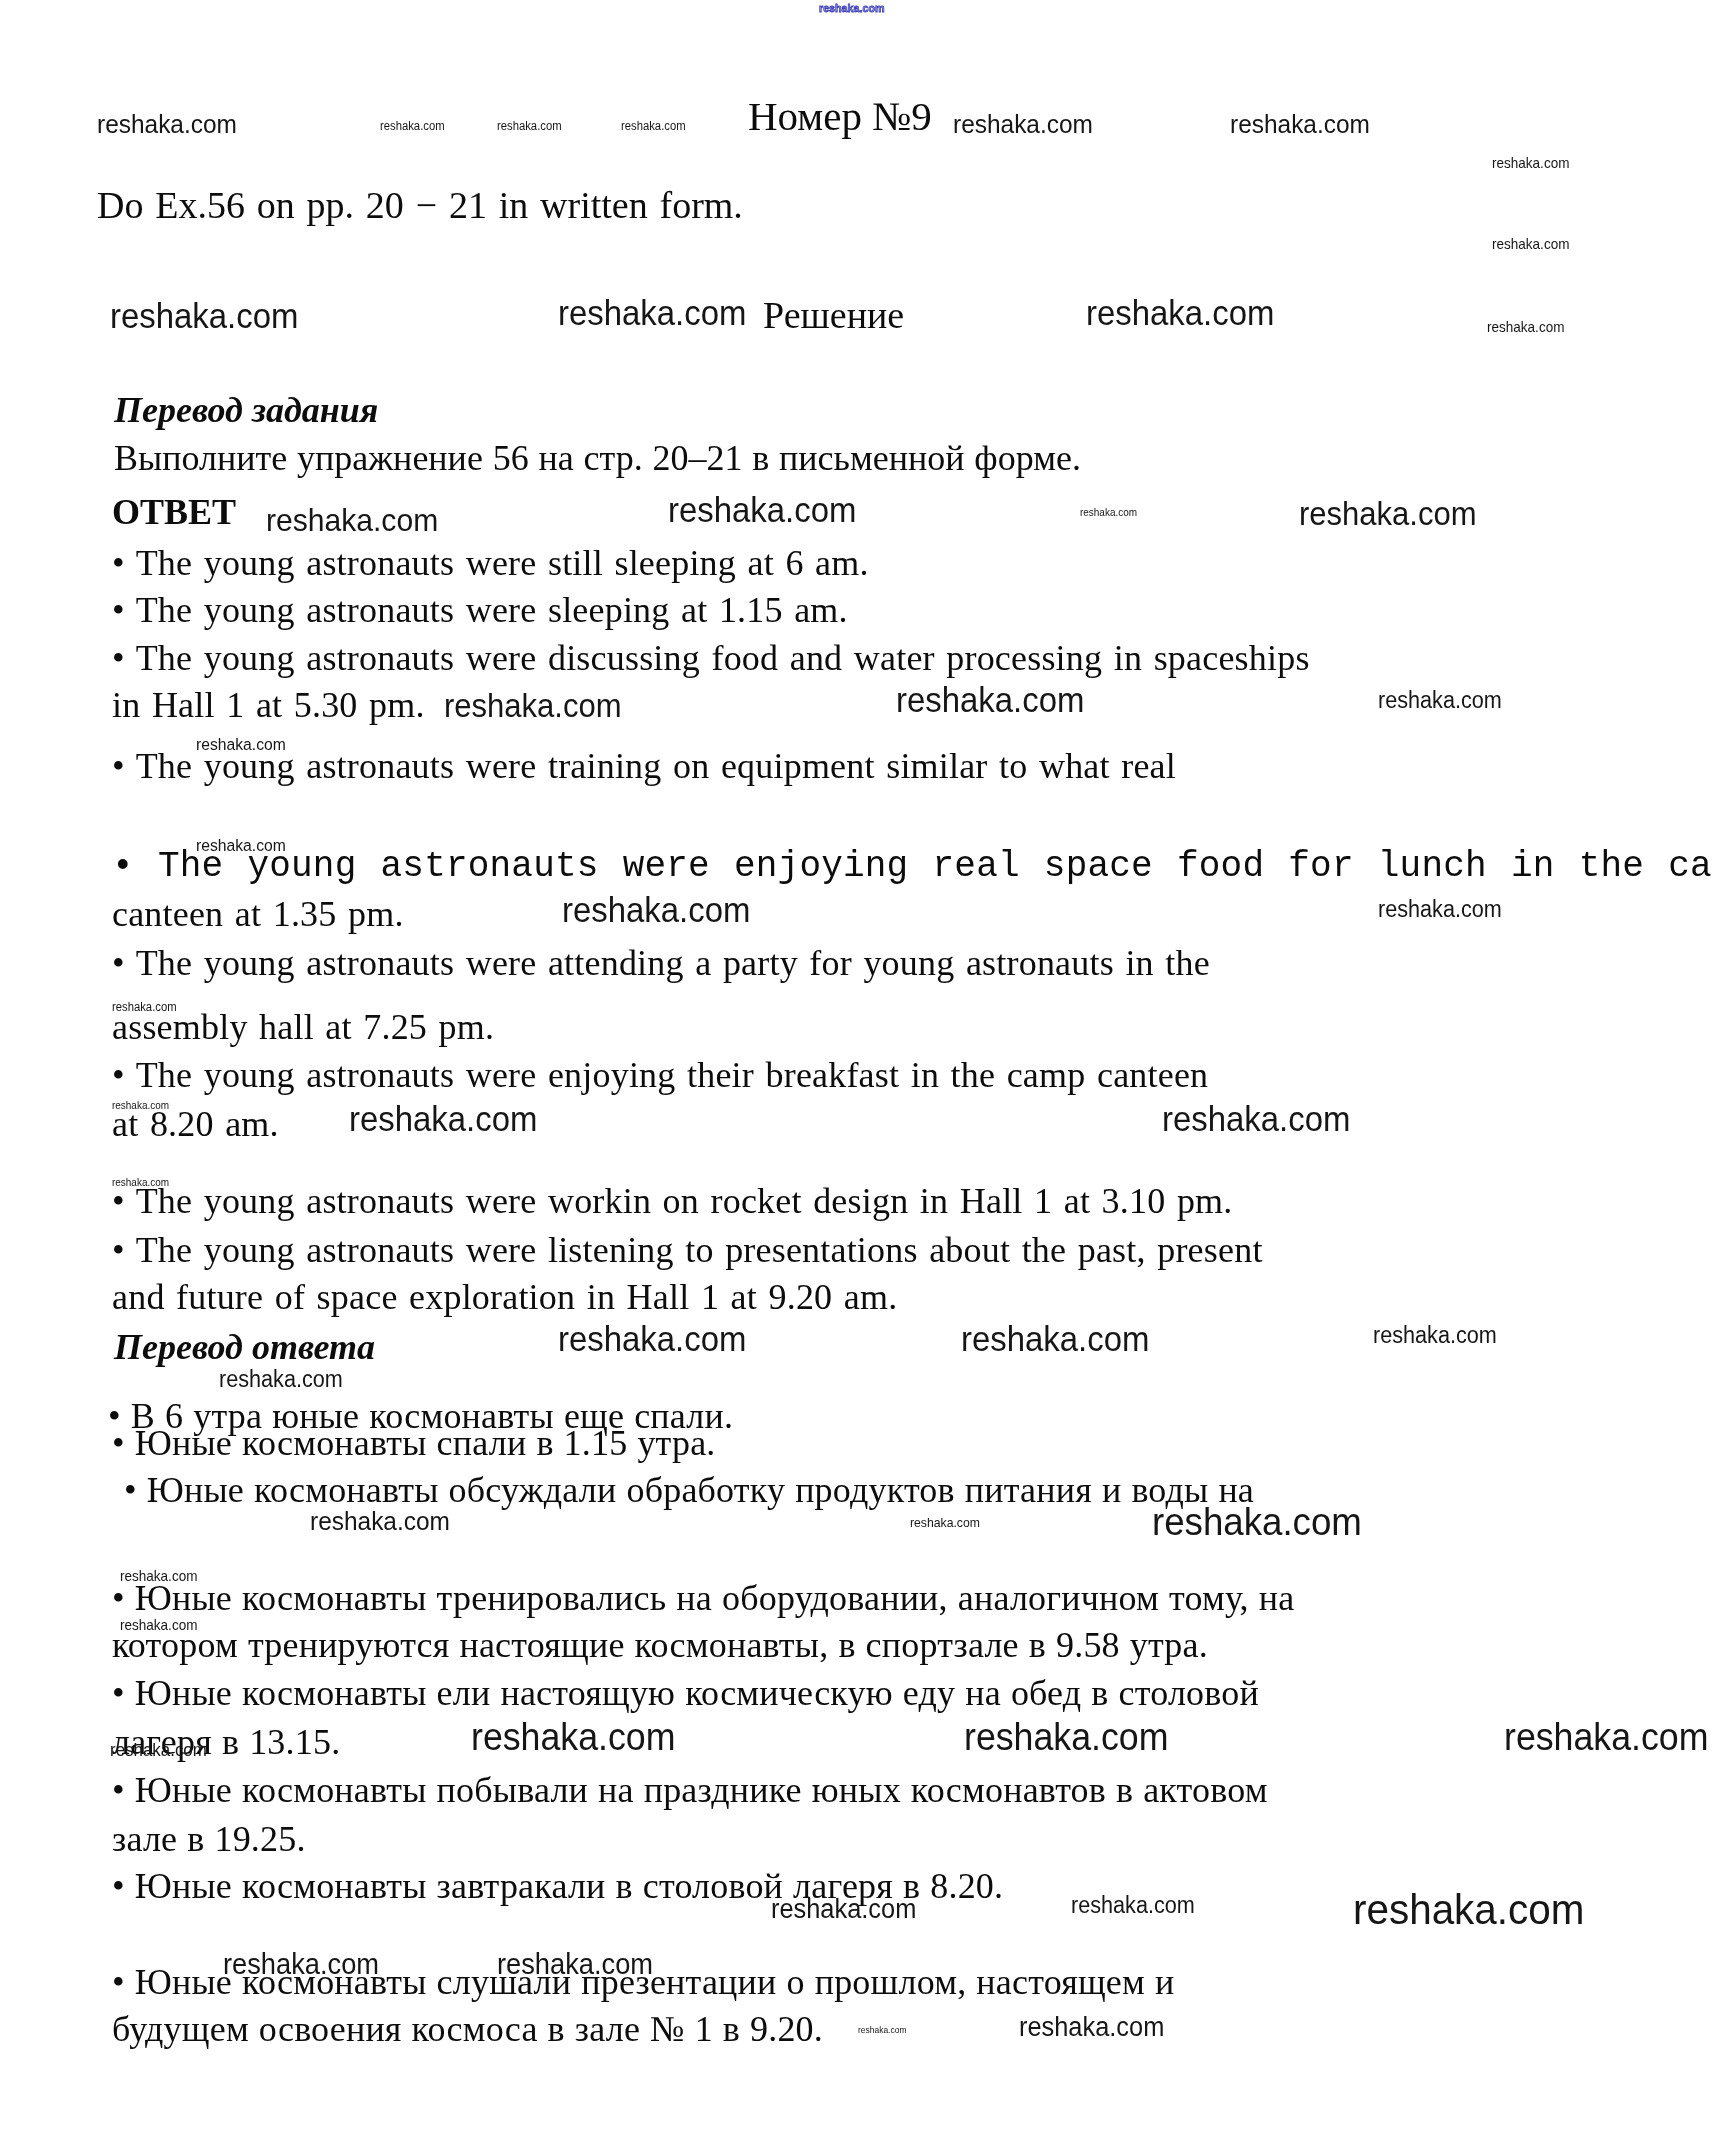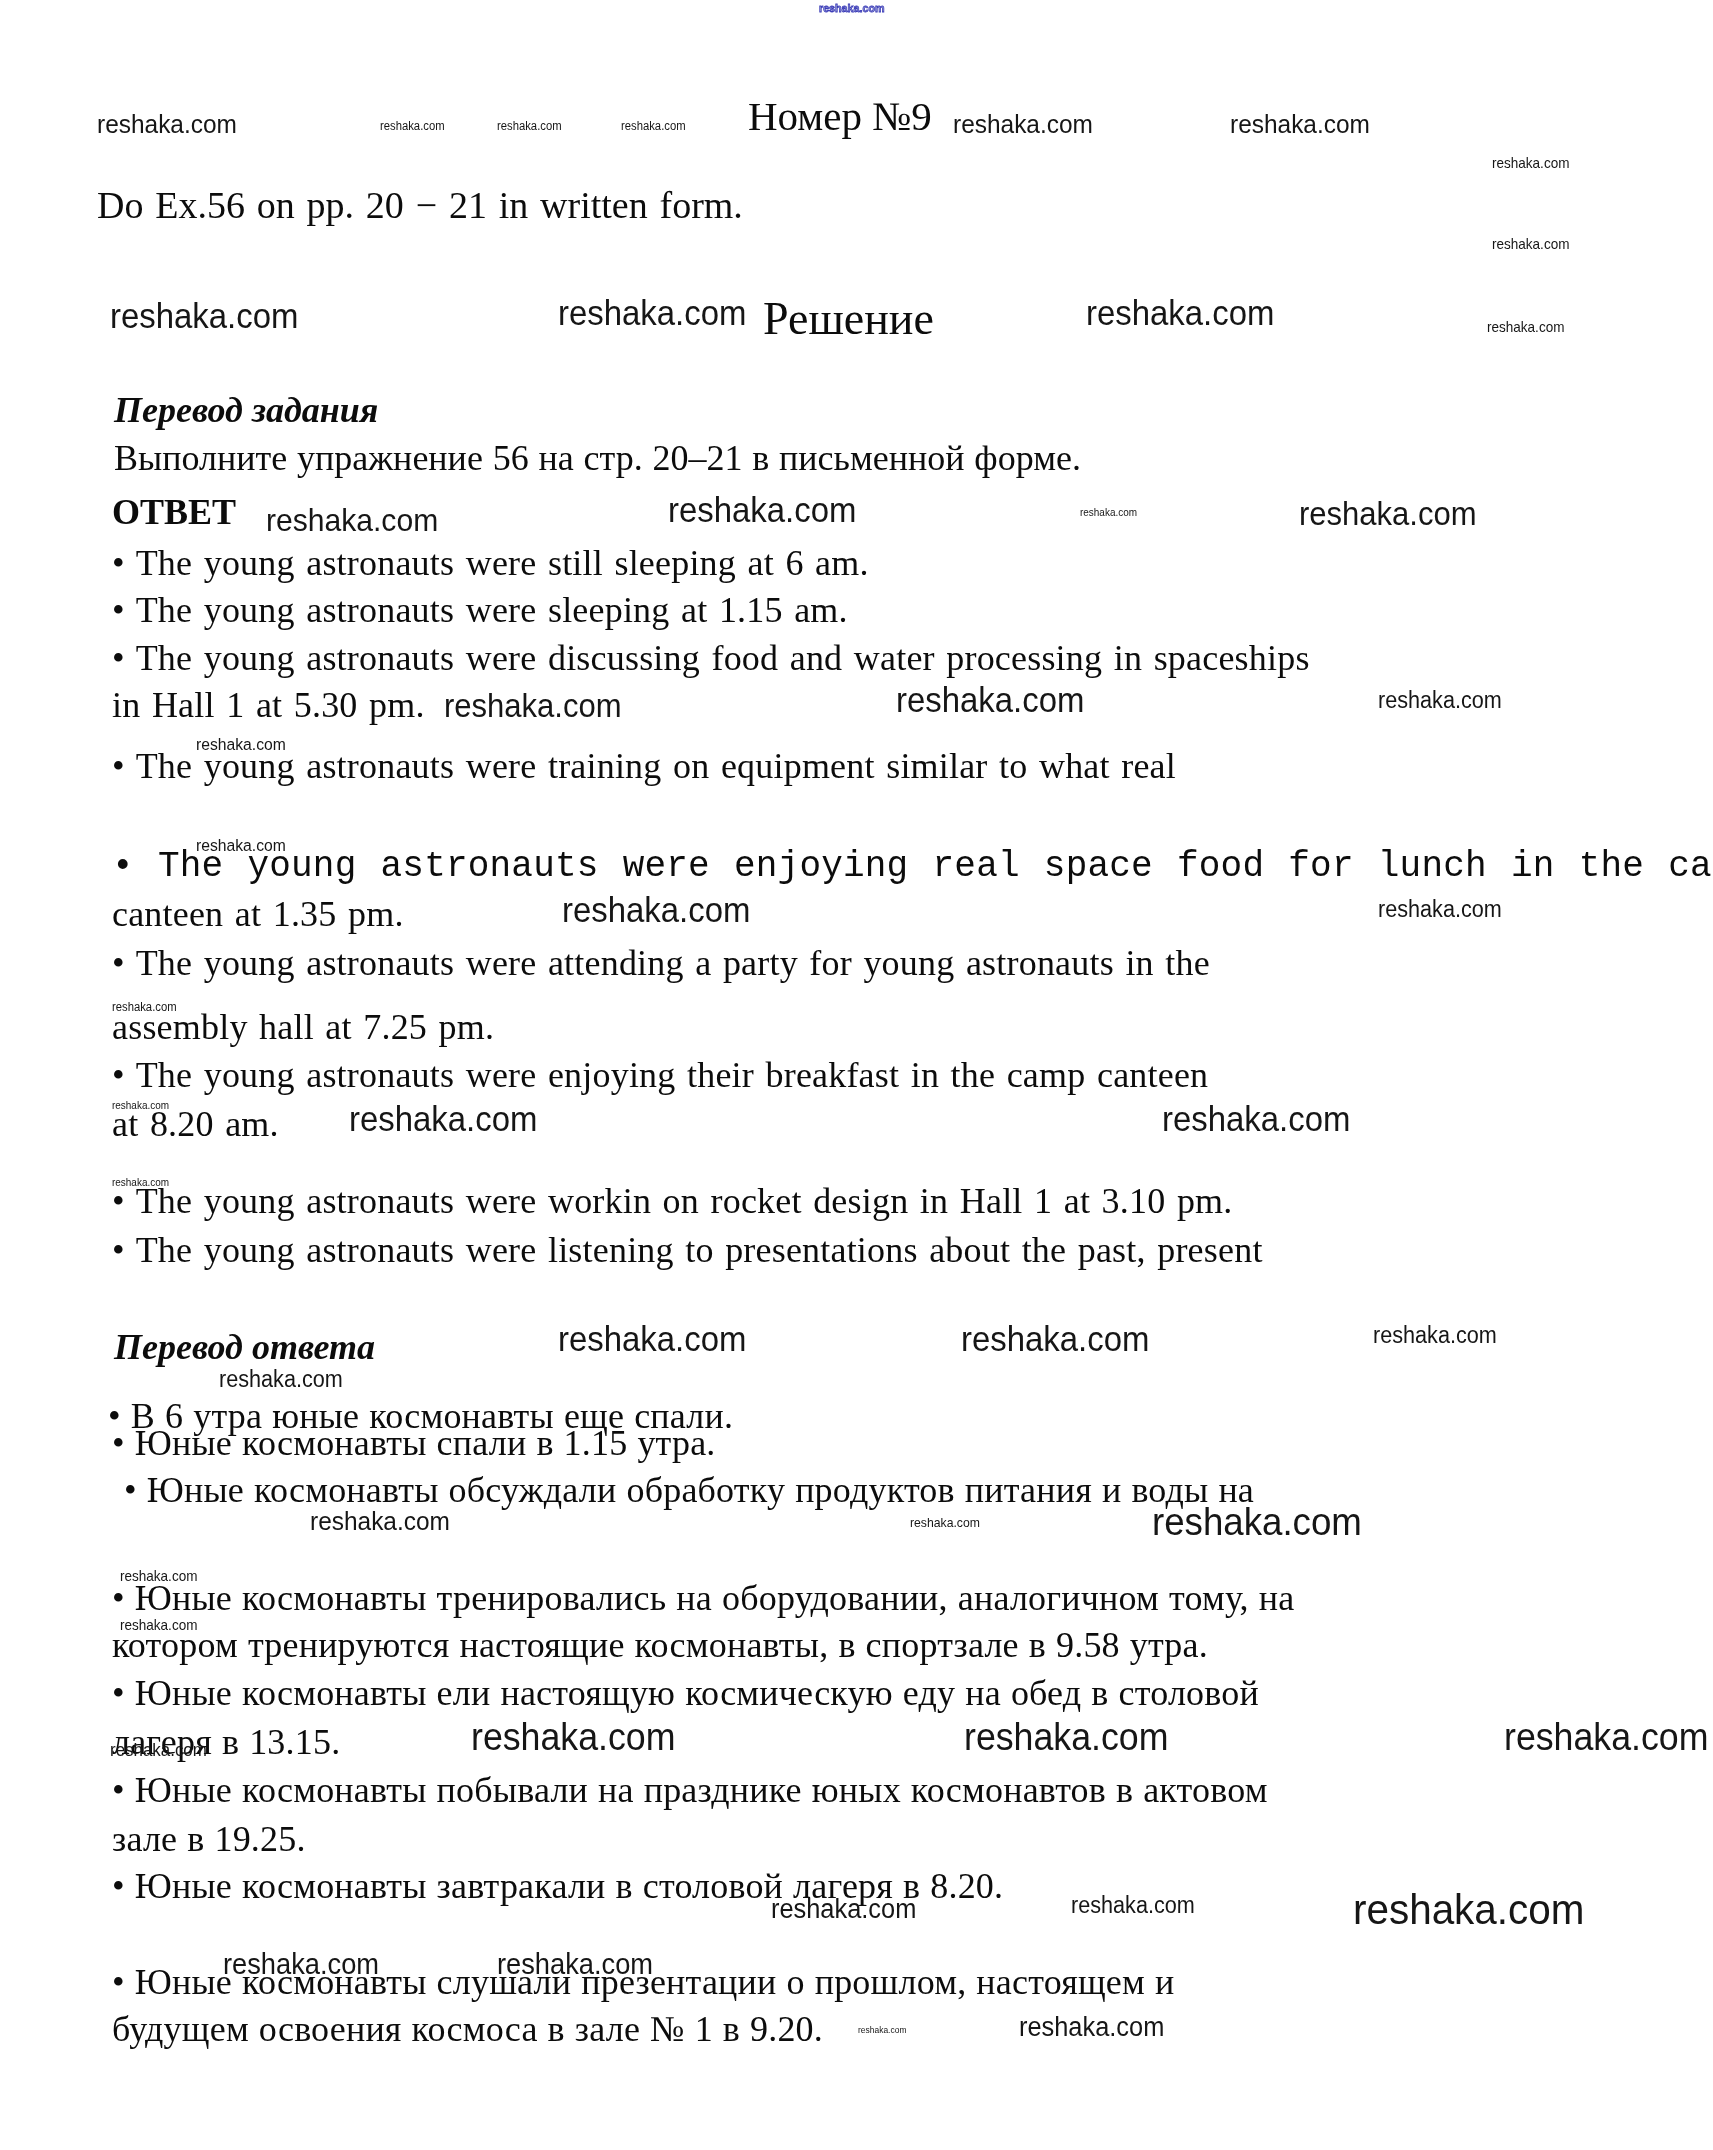--- a/index.html
+++ b/index.html
@@ -39,21 +39,21 @@
   .doc-title{
     position:absolute;left:748px;top:96px;
     font-size:41px;white-space:nowrap;line-height:1;
   }
   .task-line{
     position:absolute;left:97px;top:186px;
     font-size:38px;white-space:nowrap;line-height:1;word-spacing:2.3px;
   }
   .solution-label{
     position:absolute;left:763px;top:296px;
-    font-size:46px;white-space:nowrap;line-height:1;
+    font-size:38px;white-space:nowrap;line-height:1;
   }
   .h-italic{
     position:absolute;left:114px;
     font-size:36px;font-weight:bold;font-style:italic;
     white-space:nowrap;line-height:1;
   }
   .h-answer{
     position:absolute;left:112px;top:494px;
     font-size:36px;font-weight:bold;
     white-space:nowrap;line-height:1;
@@ -80,20 +80,21 @@
     <div class="line" style="left: 112px; top: 687px;">in Hall 1 at 5.30 pm.</div>
     <div class="line" style="left: 112px; top: 748px;">• The young astronauts were training on equipment similar to what real</div>
     <div class="line" style="left: 112px; top: 849px; font-family: Liberation Mono, monospace;">• The young astronauts were enjoying real space food for lunch in the camp</div>
     <div class="line" style="left: 112px; top: 896px;">canteen at 1.35 pm.</div>
     <div class="line" style="left: 112px; top: 945px;">• The young astronauts were attending a party for young astronauts in the</div>
     <div class="line" style="left: 112px; top: 1009px;">assembly hall at 7.25 pm.</div>
     <div class="line" style="left: 112px; top: 1057px;">• The young astronauts were enjoying their breakfast in the camp canteen</div>
     <div class="line" style="left: 112px; top: 1106px;">at 8.20 am.</div>
     <div class="line" style="left: 112px; top: 1183px;">• The young astronauts were workin on rocket design in Hall 1 at 3.10 pm.</div>
     <div class="line" style="left: 112px; top: 1232px;">• The young astronauts were listening to presentations about the past, present</div>
+    <div class="line" style="left: 112px; top: 1279px;">and future of space exploration in Hall 1 at 9.20 am.</div>
     <div class="line ru" style="left: 108px; top: 1378px; margin-top: 20px;">• В 6 утра юные космонавты еще спали.</div>
     <div class="line ru" style="left: 112px; top: 1425px;">• Юные космонавты спали в 1.15 утра.</div>
     <div class="line ru" style="left: 112px; top: 1472px; margin-left: 12px;">• Юные космонавты обсуждали обработку продуктов питания и воды на</div>
     <div class="line ru" style="left: 112px; top: 1580px;">• Юные космонавты тренировались на оборудовании, аналогичном тому, на</div>
     <div class="line ru" style="left: 112px; top: 1627px;">котором тренируются настоящие космонавты, в спортзале в 9.58 утра.</div>
     <div class="line ru" style="left: 112px; top: 1675px;">• Юные космонавты ели настоящую космическую еду на обед в столовой</div>
     <div class="line ru" style="left: 112px; top: 1724px;">лагеря в 13.15.</div>
     <div class="line ru" style="left: 112px; top: 1772px;">• Юные космонавты побывали на празднике юных космонавтов в актовом</div>
     <div class="line ru" style="left: 112px; top: 1821px;">зале в 19.25.</div>
     <div class="line ru" style="left: 112px; top: 1868px;">• Юные космонавты завтракали в столовой лагеря в 8.20.</div>

